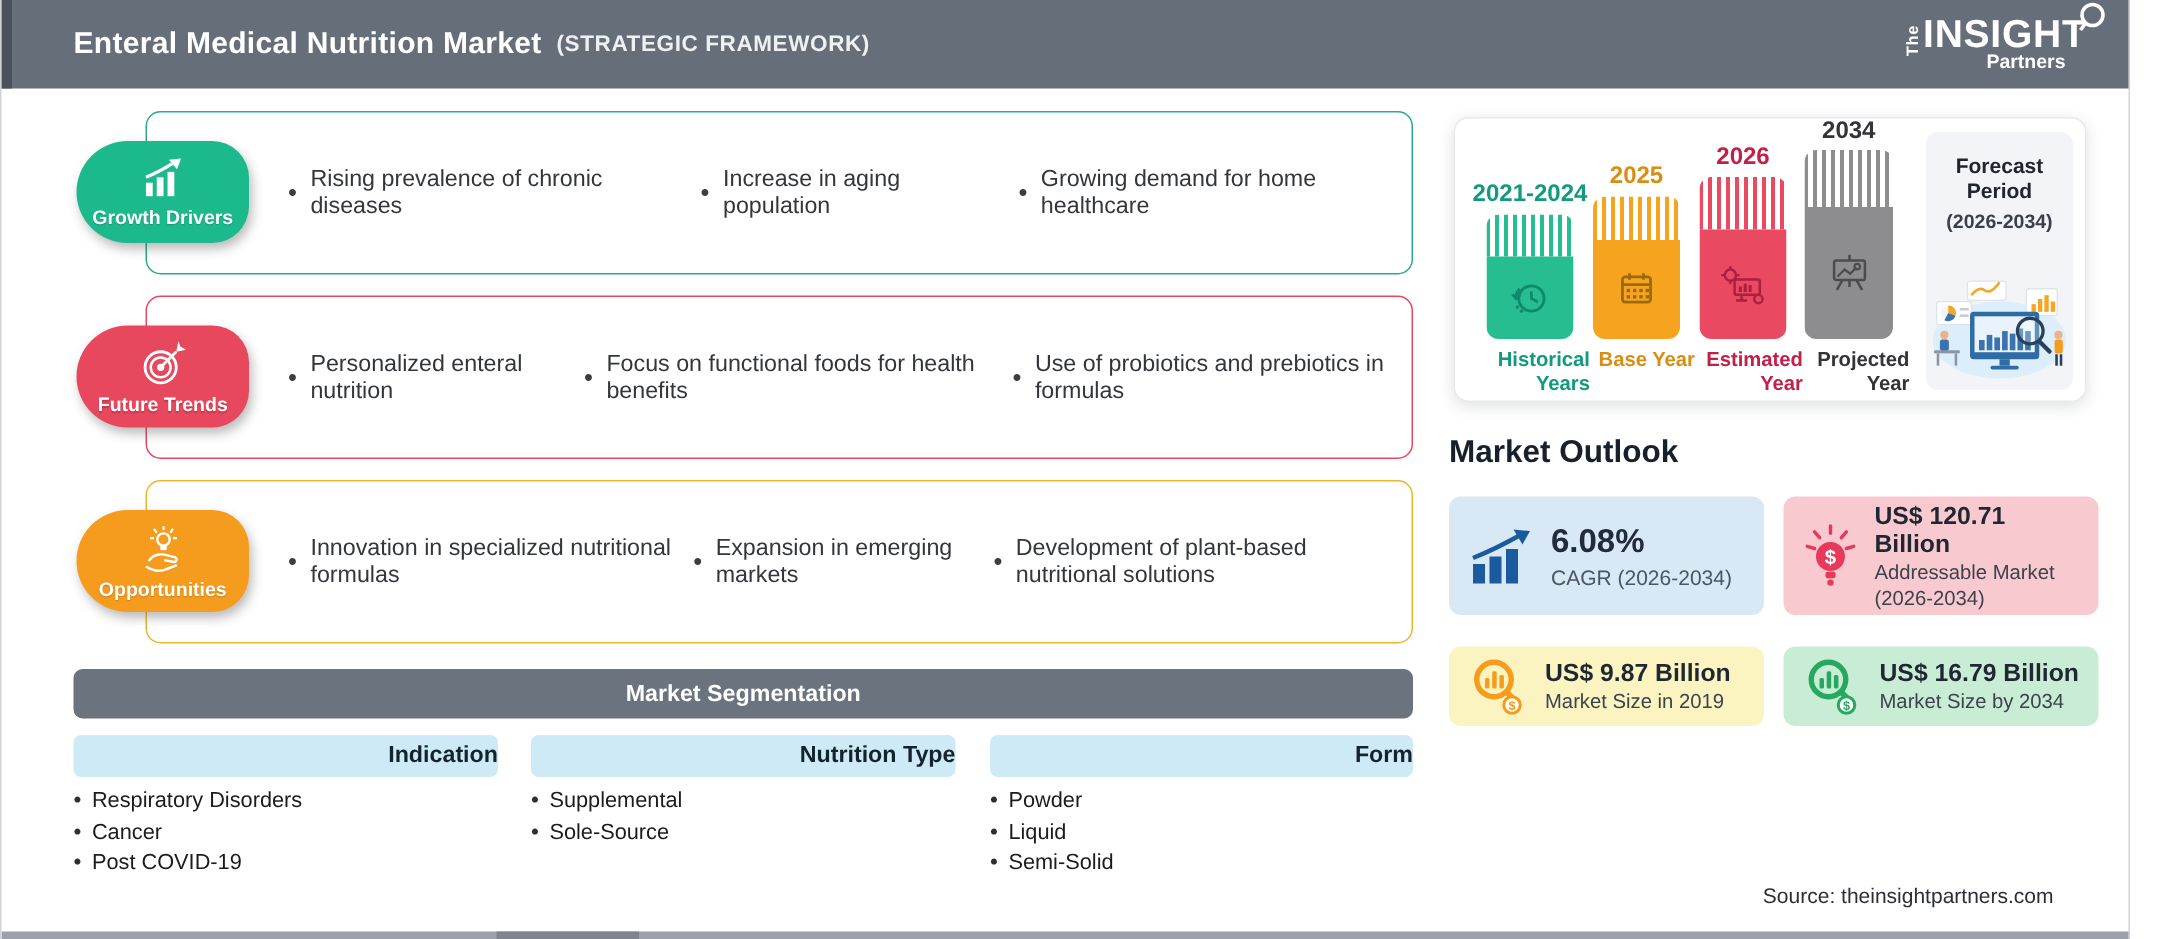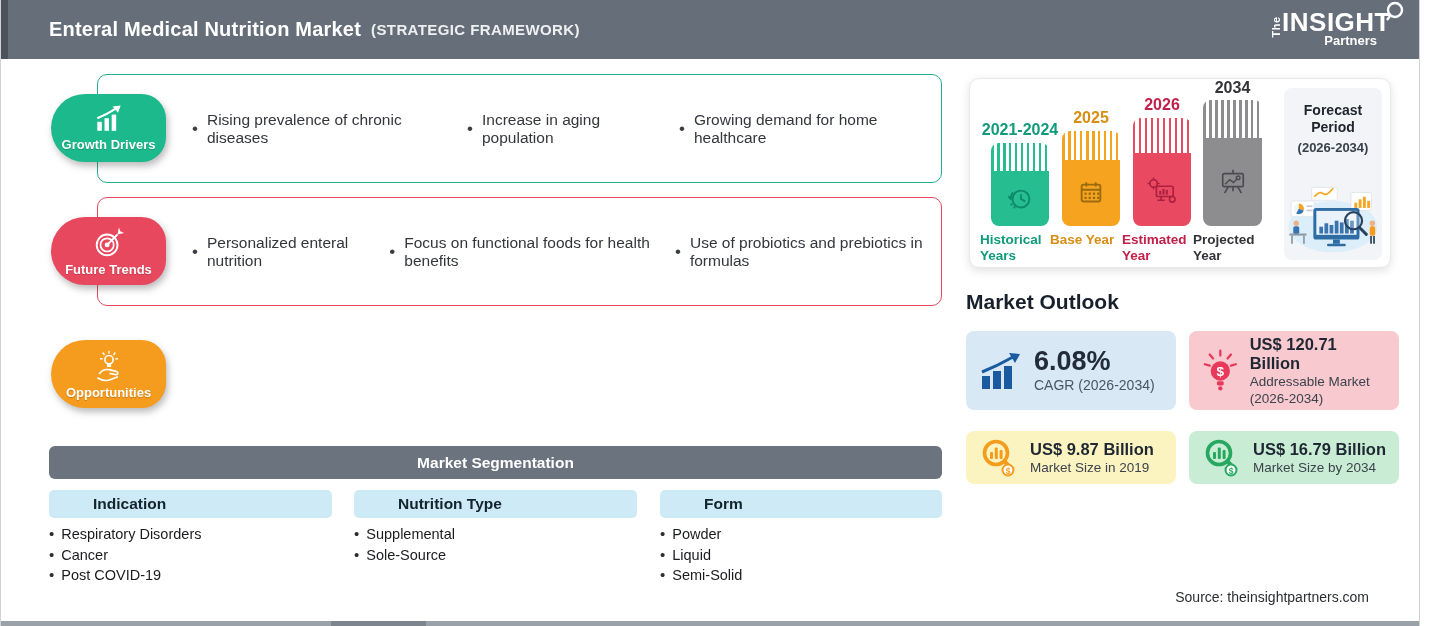--- a/index.html
+++ b/index.html
@@ -33,33 +33,33 @@
   .pill { position:absolute; left:50px; width:115px; height:68px; border-radius:36px 26px 26px 36px;
           display:flex; flex-direction:column; align-items:center; justify-content:center; gap:2px;
           box-shadow:2px 4px 7px rgba(60,60,60,.35); z-index:3; }
   .pill-label { color:#fff; font-size:13px; font-weight:bold; text-shadow:0 1px 1px rgba(0,0,0,.2); }
 
   
   .seg-bar { position:absolute; left:48px; top:446px; width:893px; height:33px; background:#6a737e;
              border-radius:6px; display:flex; align-items:center; justify-content:center;
              color:#fff; font-size:15.5px; font-weight:bold; }
   .seg-head { position:absolute; top:490px; height:28px; background:#cdeaf6; border-radius:5px;
-              display:flex; align-items:center; justify-content:flex-start; font-size:15.5px; font-weight:bold; color:#14242e;padding-left:44px; }
+              display:flex; align-items:center; justify-content:flex-end; font-size:15.5px; font-weight:bold; color:#14242e;padding-left:44px; }
   .seg-list { position:absolute; list-style:none; }
   .seg-list li { font-size:14.5px; color:#1b1c1f; line-height:20.5px; display:flex; align-items:center; }
   .seg-list li::before { content:"•"; font-size:15px; color:#2c2e33; margin-right:7px; }
 
   
   .tpanel { position:absolute; left:968px; top:78px; width:422px; height:190px; background:#fff;
             border:1px solid #e7e9ec; border-radius:10px; box-shadow:0 3px 10px rgba(40,50,60,.14); }
   .tbar { position:absolute; border-radius:8px; overflow:hidden; display:flex; flex-direction:column; }
   .tbar-stripes { background:repeating-linear-gradient(90deg, var(--c) 0 2.5px, #ffffff 2.5px 6px); }
   .tbar-solid { flex:1; background:var(--c); display:flex; align-items:center; justify-content:center; }
   .tbar-year { position:absolute; text-align:center; font-size:16px; font-weight:bold; }
-  .tbar-caption { position:absolute; width:80px; text-align:left; font-size:13.5px; font-weight:bold; line-height:16px; top:153px; }
+  .tbar-caption { position:absolute; width:80px; text-align:right; font-size:13.5px; font-weight:bold; line-height:16px; top:153px; }
   .b1 { left:21px; width:58px; top:64px; height:83px; } .b1 .tbar-stripes{height:28px;} .b1 .tbar-solid{color:#0c8a6a;}
   .b2 { left:92px; width:58px; top:52px; height:95px; } .b2 .tbar-stripes{height:29px;} .b2 .tbar-solid{color:#9c6a0e;}
   .b3 { left:163px; width:58px; top:39px; height:108px; } .b3 .tbar-stripes{height:35px;} .b3 .tbar-solid{color:#ab2040;}
   .b4 { left:233px; width:59px; top:21px; height:126px; } .b4 .tbar-stripes{height:38px;} .b4 .tbar-solid{color:#4c4c50;}
   .y1 { left:1px;  width:98px; top:42px; }
   .y2 { left:82px; width:78px; top:30px; }
   .y3 { left:153px;width:78px; top:17px; }
   .y4 { left:223px;width:79px; top:0px; }
   .c1 { left:10px; } .c2 { left:80px; } .c3 { left:152px; } .c4 { left:223px; }
 
@@ -70,21 +70,21 @@
   .forecast-illu { position:absolute; left:2px; bottom:4px; }
 
   
   .outlook-title { position:absolute; left:965px; top:290px; font-size:21px; font-weight:bold; color:#18202b; }
   .card { position:absolute; width:210px; border-radius:8px; display:flex; align-items:center; padding:0 12px; gap:10px; }
   .card-1 { left:965px; top:331px; height:79px; }
   .card-2 { left:1188px; top:331px; height:79px; }
   .card-3 { left:965px; top:431px; height:53px; }
   .card-4 { left:1188px; top:431px; height:53px; }
   .card-text { display:flex; flex-direction:column; justify-content:center; }
-  .card-1 .card-value { font-size:27px; font-weight:bold; color:#222b38; line-height:28px; }
+  .card-1 .card-value { font-size:22px; font-weight:bold; color:#222b38; line-height:28px; }
   .card-1 .card-label { font-size:14px; color:#4b5563; margin-top:2px; }
   .card-value { font-size:16.5px; font-weight:bold; color:#1f2733; line-height:19px; }
   .card-label { font-size:13.5px; color:#3c434d; line-height:17px; }
   .mag-orange { color:#f59c1c; } .mag-green { color:#27a860; }
 
   .source { position:absolute; right:50px; top:589px; font-size:14px; color:#2b2e33; }
 
   
   .bottom-strip { position:absolute; left:0; bottom:0; width:1448px; height:5px; background:#9aa1a9; }
   .bottom-thumb { position:absolute; left:330px; top:0; width:95px; height:5px; background:#7e858f; }
@@ -155,20 +155,33 @@
     <svg width="34" height="34" viewBox="0 0 36 36">
       <circle cx="16" cy="20" r="11" stroke="#fff" stroke-width="2" fill="none"></circle>
       <circle cx="16" cy="20" r="7" stroke="#fff" stroke-width="1.8" fill="none"></circle>
       <circle cx="16" cy="20" r="2.6" fill="#fff"></circle>
       <line x1="16" y1="20" x2="27" y2="9" stroke="#fff" stroke-width="2"></line>
       <path d="M27 9 l7 -1.5 -4 -2 -1.5 -4 -1.5 7.5 z" fill="#fff"></path>
     </svg>
     <span class="pill-label">Future Trends</span>
   </div>
 
+  <div class="fw-box" style="top: 320px; border-color: rgb(238, 182, 43);">
+    <ul>
+      <li>
+          <span>Innovation in specialized nutritional formulas</span>
+        </li>
+      <li>
+          <span>Expansion in emerging markets</span>
+        </li>
+      <li>
+          <span>Development of plant-based nutritional solutions</span>
+        </li>
+    </ul>
+  </div>
   <div class="pill" style="top: 340px; background: rgb(245, 155, 29);">
     <svg width="36" height="34" viewBox="0 0 40 36">
       <line x1="20" y1="1" x2="20" y2="4" stroke="#fff" stroke-width="1.6"></line>
       <line x1="13" y1="3" x2="15" y2="6" stroke="#fff" stroke-width="1.6"></line>
       <line x1="27" y1="3" x2="25" y2="6" stroke="#fff" stroke-width="1.6"></line>
       <line x1="10" y1="10" x2="13" y2="10" stroke="#fff" stroke-width="1.6"></line>
       <line x1="30" y1="10" x2="27" y2="10" stroke="#fff" stroke-width="1.6"></line>
       <circle cx="20" cy="11" r="4.6" stroke="#fff" stroke-width="1.8" fill="none"></circle>
       <rect x="17.6" y="15.6" width="4.8" height="3.4" rx="1" fill="#fff"></rect>
       <path d="M9 27 q4 -6 11 -5 l8 2 q2.4 .8 1.6 2.4 q-.8 1.6 -3 1 l-6 -1.2" stroke="#fff" stroke-width="1.8" fill="none"></path>

